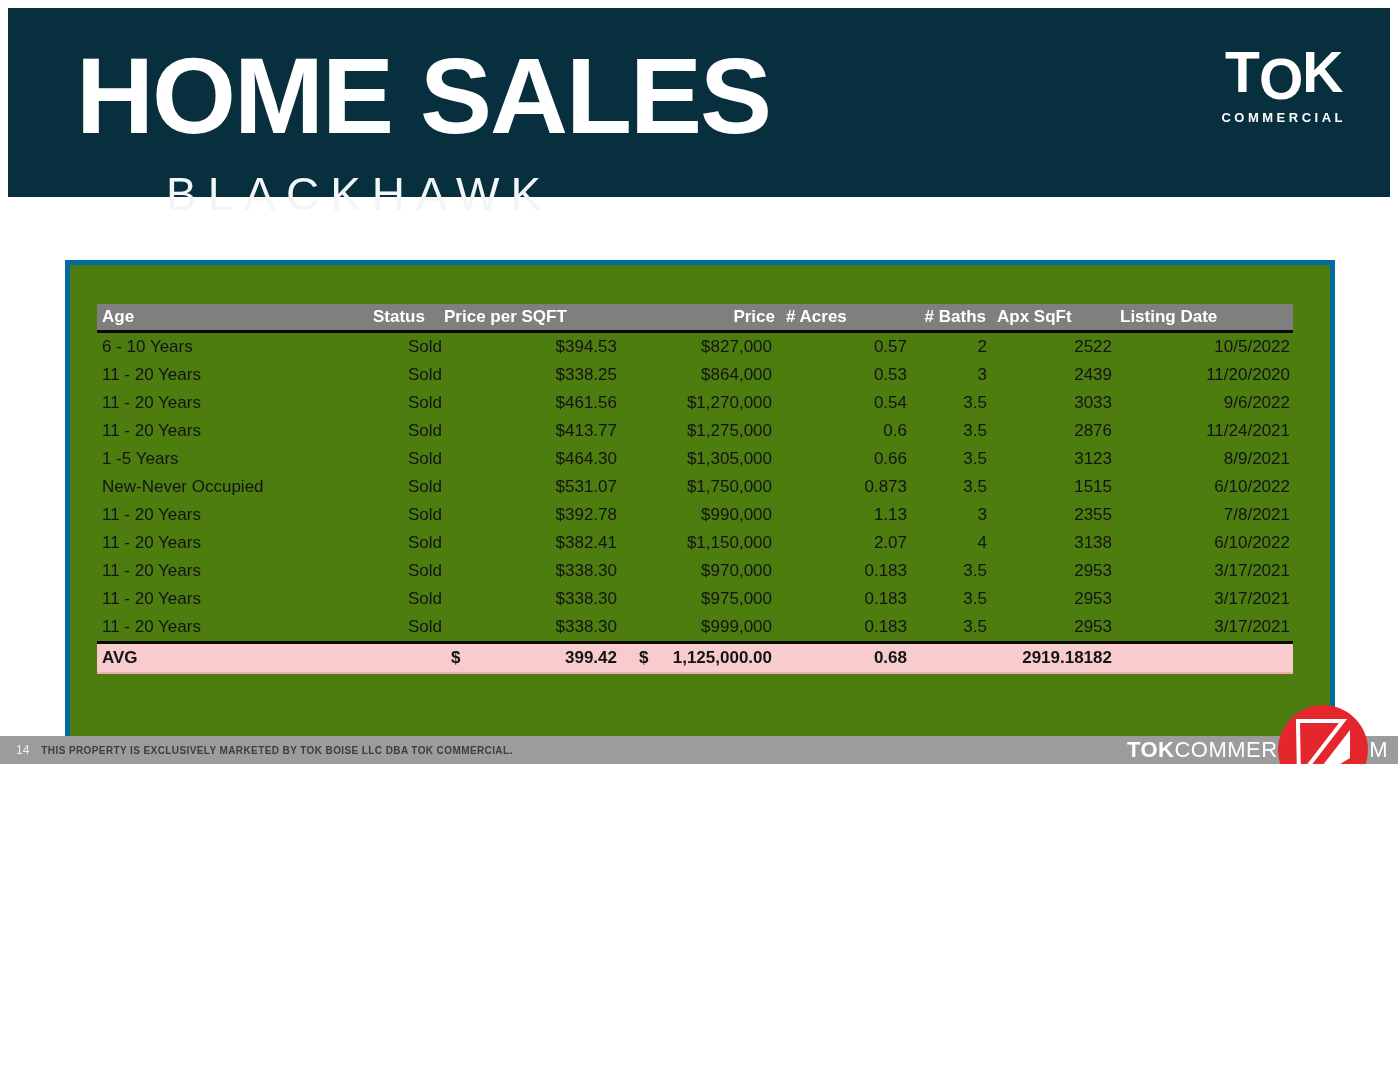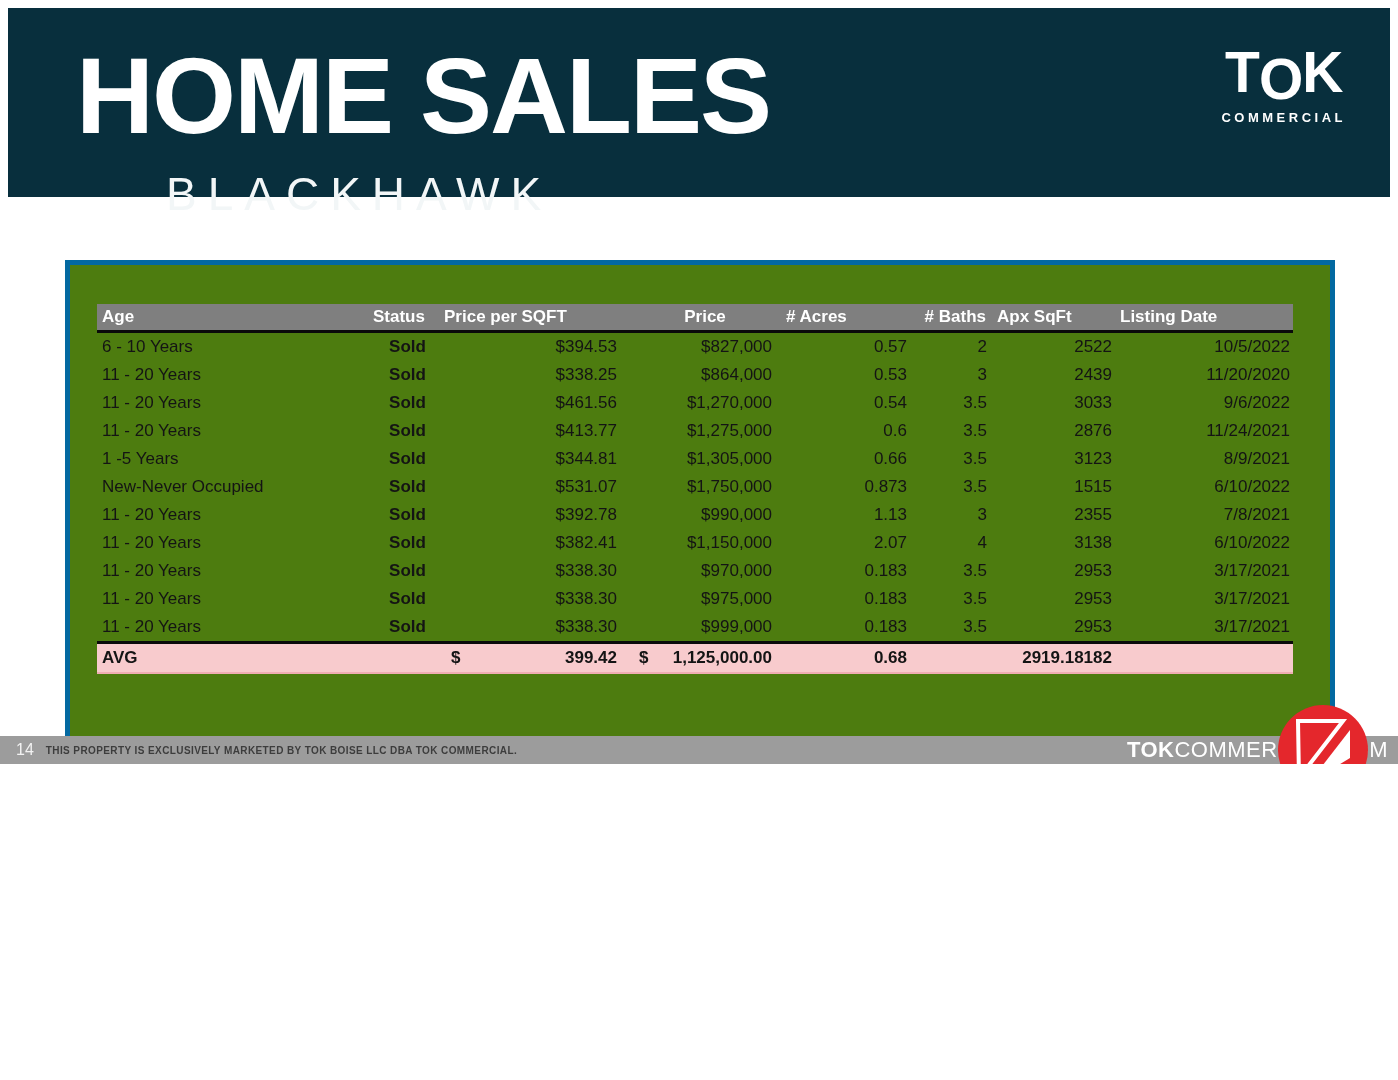--- a/index.html
+++ b/index.html
@@ -38,27 +38,27 @@
     font-size:17px;line-height:28px;height:28px;padding:0;overflow:hidden;
     white-space:nowrap;color:#141414;
   }
   table.sales thead th{
     background:var(--table_header_gray,#7f7f7f);color:#fff;font-weight:bold;
     height:26px;line-height:26px;border-bottom:3px solid #0a0a0a;
   }
   .h0{text-align:left;padding-left:5px!important;}
   .h1{text-align:left;padding-left:3px!important;}
   .h2{text-align:left;padding-left:2px!important;}
-  .h3{text-align:center;padding-left:15px!important;margin-top:32px;}
+  .h3{text-align:right;padding-left:15px!important;margin-top:32px;}
   .h4{text-align:left;padding-left:11px!important;}
   .h5{text-align:right;padding-right:4px!important;}
   .h6{text-align:left;padding-left:7px!important;}
   .h7{text-align:left;padding-left:5px!important;}
   table.sales tbody td:nth-child(1){text-align:left;padding-left:5px;}
-  table.sales tbody td:nth-child(2){text-align:center;padding-left:3px;font-weight:bold;}
+  table.sales tbody td:nth-child(2){text-align:right;padding-left:3px;}
   table.sales tbody td:nth-child(n+3){text-align:right;padding-right:3px;}
   tr.avg td{
     background:var(--avg_row_pink,#f8cbcd);font-weight:bold;
     border-top:3px solid #0a0a0a;border-bottom:2px solid #efaeb3;
   }
   tr.avg .acct{display:flex;justify-content:space-between;align-items:baseline;}
   tr.avg td.c2{padding:0 3px 0 9px;}
   tr.avg td.c3{padding:0 2px 0 19px;}
   
   .seal{position:absolute;left:1277px;top:704px;width:92px;height:92px;z-index:5;}
@@ -66,21 +66,21 @@
   .watermark{
     position:absolute;right:8px;top:1001px;font-size:21px;font-weight:bold;
     letter-spacing:1px;color:#ef4444;white-space:nowrap;
   }
   
   .footer{
     position:absolute;left:0;bottom:0;width:1398px;height:28px;
     background:var(--footer_gray,#9c9c9c);display:flex;align-items:center;
     box-sizing:border-box;
   }
-  .pagenum{margin-left:16px;color:#f2f2f2;font-size:16px;font-weight:normal;}
+  .pagenum{margin-left:16px;color:#f2f2f2;font-size:12px;font-weight:normal;}
   .disclaimer{
     margin-left:12px;color:#3d3d3d;font-size:10px;font-weight:bold;
     letter-spacing:0.4px;font-stretch:condensed;
   }
   .site{
     margin-left:auto;margin-right:10px;color:#fff;font-size:22px;
     letter-spacing:0.5px;text-decoration:none;cursor:pointer;
   }
   .site b{font-weight:bold;}
 </style>
@@ -159,21 +159,21 @@
             <td>$413.77</td>
             <td>$1,275,000</td>
             <td>0.6</td>
             <td>3.5</td>
             <td>2876</td>
             <td>11/24/2021</td>
           </tr>
           <tr>
             <td>1 -5 Years</td>
             <td>Sold</td>
-            <td>$344.81</td>
+            <td>$464.30</td>
             <td>$1,305,000</td>
             <td>0.66</td>
             <td>3.5</td>
             <td>3123</td>
             <td>8/9/2021</td>
           </tr>
           <tr>
             <td>New-Never Occupied</td>
             <td>Sold</td>
             <td>$531.07</td>

